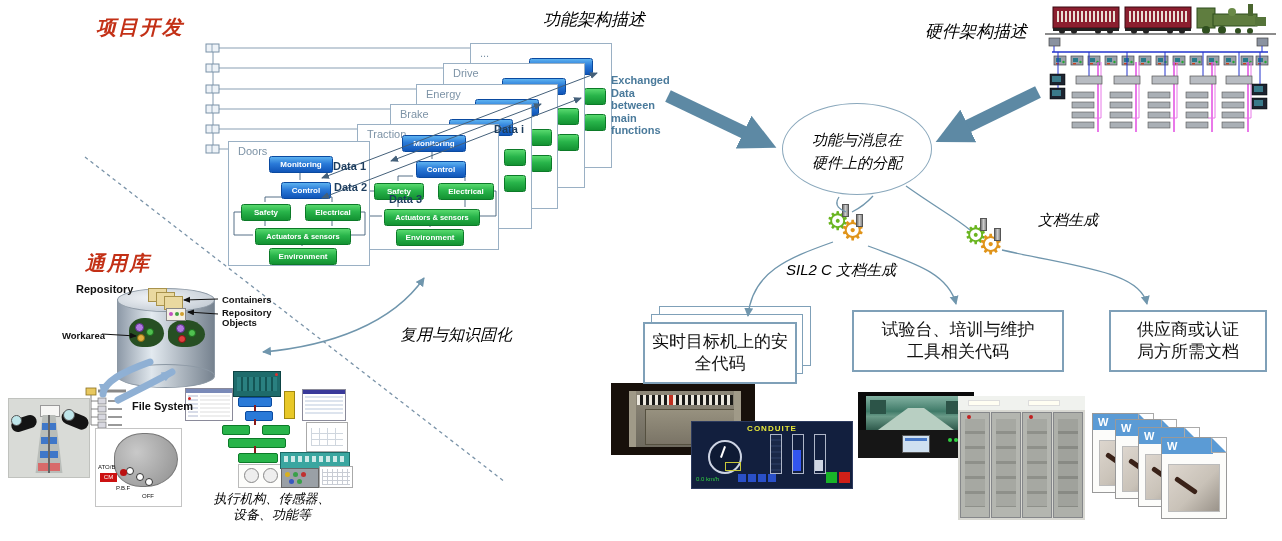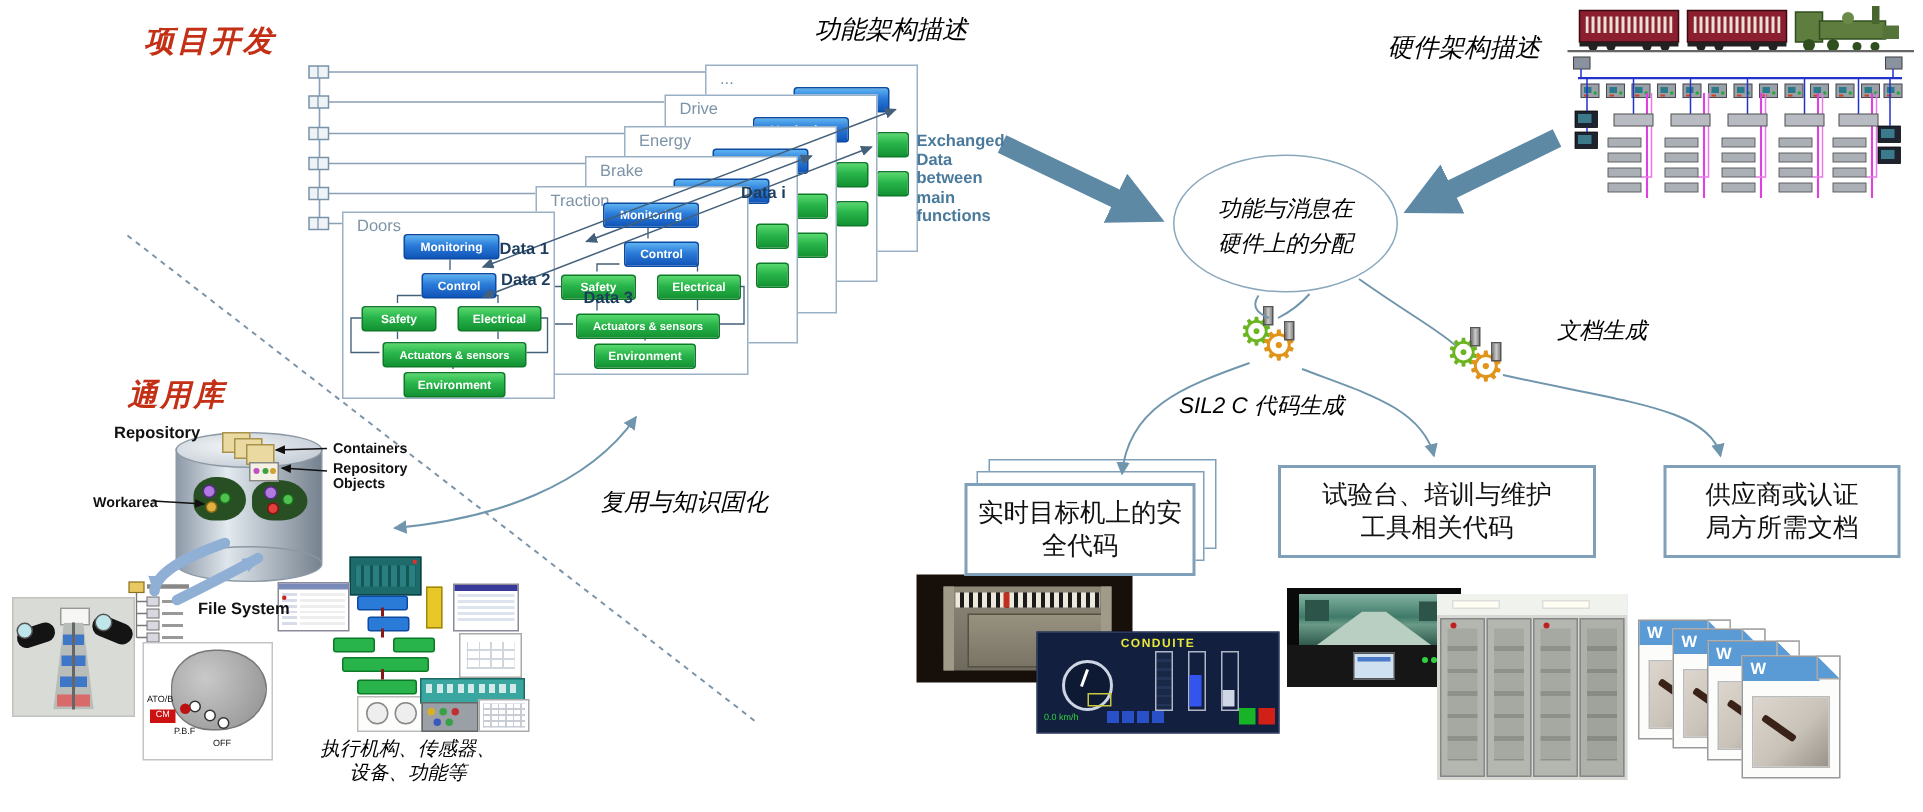--- a/index.html
+++ b/index.html
@@ -237,21 +237,21 @@
   <div class="abs dlab" style="left:333px;top:160px;">Data 1</div>
   <div class="abs dlab" style="left:334px;top:181px;">Data 2</div>
   <div class="abs dlab" style="left:389px;top:193px;">Data 3</div>
   <div class="abs dlab" style="left:494px;top:123px;">Data i</div>
 
   <div class="abs redlab" style="left:96px;top:14px;z-index:40;">项目开发</div>
   <div class="abs redlab" style="left:85px;top:250px;z-index:40;">通用库</div>
   <div class="abs cjk" style="left:543px;top:8px;font-size:17px;z-index:40;">功能架构描述</div>
   <div class="abs cjk" style="left:925px;top:20px;font-size:17px;z-index:40;">硬件架构描述</div>
 
-  <div class="abs note" style="left:611px;top:88px;">
+  <div class="abs note" style="left:611px;top:74px;">
     <div>Exchanged</div>
     <div>Data</div>
     <div>between</div>
     <div>main</div>
     <div>functions</div>
   </div>
 
   <div class="abs cjk ellipse">
     <div>功能与消息在</div>
     <div>硬件上的分配</div>
@@ -263,21 +263,21 @@
     <span class="gear g-orange">⚙</span>
     <span class="peg" style="left:30px;top:10px;"></span>
   </div>
   <div class="abs gearpair" style="left:964px;top:218px;">
     <span class="gear g-green">⚙</span>
     <span class="peg" style="left:16px;top:0;"></span>
     <span class="gear g-orange">⚙</span>
     <span class="peg" style="left:30px;top:10px;"></span>
   </div>
 
-  <div class="abs cjk" style="left:786px;top:261px;font-size:15px;z-index:40;">SIL2 C 代码生成</div>
+  <div class="abs cjk" style="left:786px;top:261px;font-size:15px;z-index:40;">SIL2 C 文档生成</div>
   <div class="abs cjk" style="left:1038px;top:211px;font-size:15px;z-index:40;">文档生成</div>
   <div class="abs cjk" style="left:400px;top:325px;font-size:16px;z-index:40;">复用与知识固化</div>
 
   <div class="abs obox-shadow" style="left:659px;top:306px;width:150px;height:58px;"></div>
   <div class="abs obox-shadow" style="left:651px;top:314px;width:150px;height:58px;"></div>
   <div class="abs obox" style="left:852px;top:310px;width:208px;height:58px;">
     <div>试验台、培训与维护</div>
     <div>工具相关代码</div>
   </div>
   <div class="abs obox" style="left:643px;top:322px;width:150px;height:58px;">

